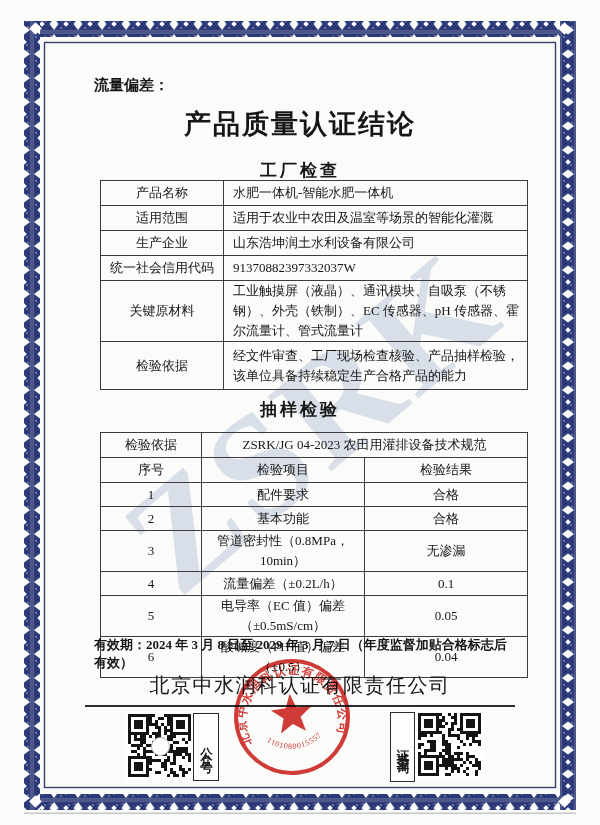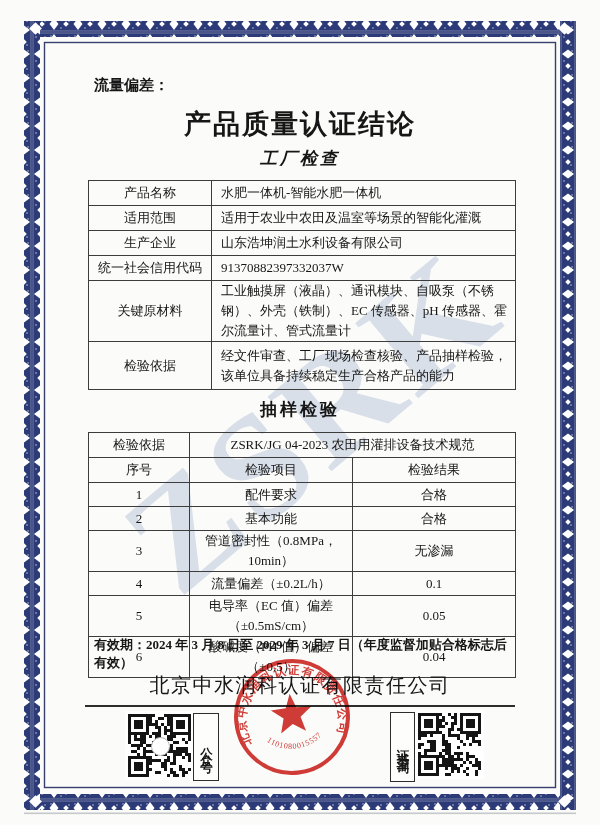--- a/index.html
+++ b/index.html
@@ -8,22 +8,22 @@
   .frame-svg{position:absolute;left:0;top:0;z-index:2;pointer-events:none;}
   .watermark{position:absolute;left:55px;top:345px;width:520px;height:160px;z-index:0;
         text-align:center;font-size:150px;line-height:150px;font-weight:700;
         letter-spacing:6px;color:rgba(166,183,209,0.42);transform:rotate(-40deg);
         font-family:"Liberation Serif","DejaVu Serif",serif;user-select:none;}
   .attach{position:absolute;left:94px;top:76px;font-size:15px;font-weight:700;z-index:1;}
   .doc-title{position:absolute;left:0;right:0;top:106px;text-align:center;font-size:27px;
         font-weight:700;letter-spacing:2px;z-index:1;}
   .sec-h{position:absolute;left:0;right:0;text-align:center;font-size:17px;font-weight:700;
         letter-spacing:3px;z-index:1;}
-  .h-factory{top:147px;font-style:italic;} .h-sample{top:398px;}
-  table{border-collapse:collapse;table-layout:fixed;position:absolute;z-index:1;background:transparent;}
+  .h-factory{top:159px;} .h-sample{top:398px;}
+  table{border-collapse:collapse;table-layout:fixed;position:absolute;z-index:1;background:transparent;margin-left:12px;}
   td{border:1px solid #3c3c3c;font-size:13px;padding:0 6px;line-height:20px;}
   .t1{left:88px;top:180px;width:428px;}
   .t1 .lbl{width:110px;text-align:center;}
   .t1 .val{text-align:left;padding-left:9px;}
   .t2{left:88px;top:432px;width:428px;}
   .t2 td{text-align:center;}
   .t2 .c0{width:88px;} .t2 .c1{width:231px;} .t2 .c2{width:109px;}
   .r24 td{height:24px;} .r47 td{height:47px;} .r23 td{height:23px;}
   .validity{position:absolute;left:94px;top:636px;width:424px;font-size:13px;font-weight:700;z-index:1;}
   .company{position:absolute;left:0;right:0;top:672px;text-align:center;font-size:20px;

